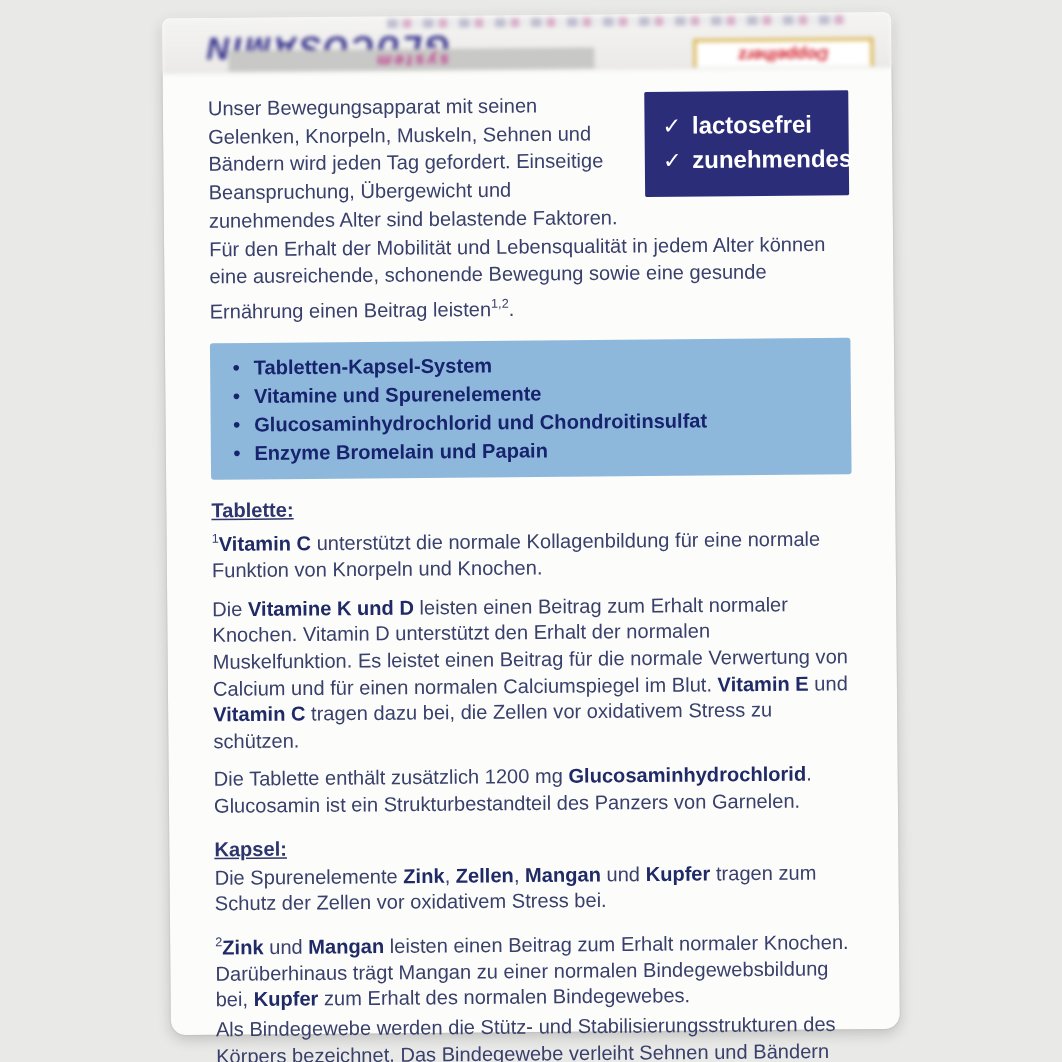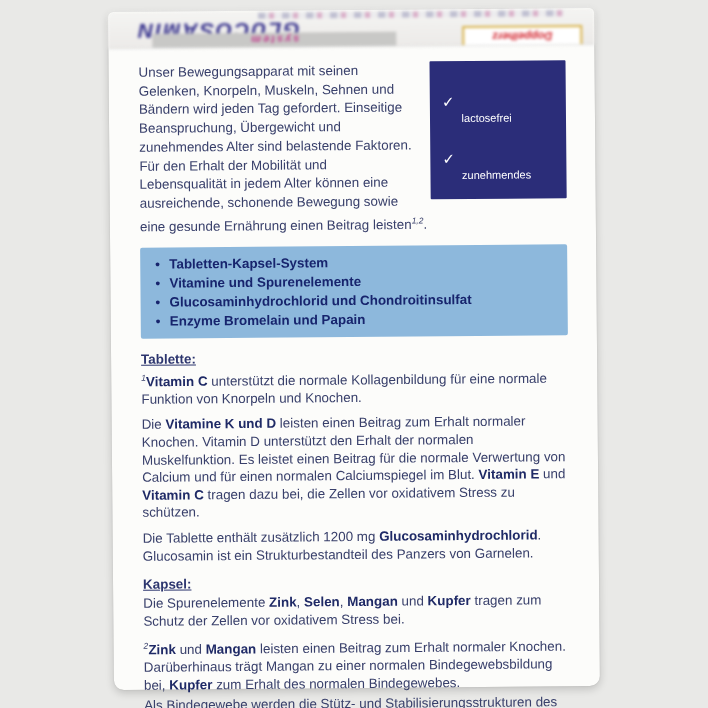--- a/index.html
+++ b/index.html
@@ -60,21 +60,21 @@
   
   .face{padding:10px 29px 12px 30px;}
 
   .badge{
     float:right;width:116px;margin:5px 0 8px 14px;
     background:#2b2d79;color:#fff;
     padding:12px 8px 12px 12px;border-radius:1px;
   }
   .badge-row{display:flex;gap:7px;align-items:center;line-height:23px;}
   .badge-check{font-size:15px;font-weight:400;}
-  .badge-label{font-size:11px;font-weight:400;margin-top:34px;}
+  .badge-label{font-size:16px;font-weight:700;}
 
   .intro{
     font-size:13.4px;line-height:18.7px;color:#39406b;margin:5px 0 0;
   }
 
   .highlights{
     clear:both;list-style:none;
     background:#8db8dc;border-radius:2px;
     margin:11px 0 13px;padding:7px 12px 8px;
   }
@@ -85,21 +85,21 @@
   .highlights li::before{
     content:"\2022";position:absolute;left:3px;top:0;color:#17246d;
   }
 
   .sec-head{
     font-size:13.4px;font-weight:700;color:#2c356e;
     text-decoration:underline;margin:12px 0 3px;
   }
   .para{font-size:13.4px;line-height:17.6px;color:#39406b;margin:0 0 8px;}
   .para .b{font-weight:700;color:#1f2a66;}
-  .para sup, .intro sup{font-size:8.5px;font-style:italic;}
+  .para sup, .intro sup{font-size:8.5px;}
 </style>
 </head>
 <body>
 
 <div class="scene">
   <div class="package">
 
     <div class="flap">
       <div class="flap-tiny"></div>
       <div class="flap-title">GLUCOSAMIN</div>
@@ -132,19 +132,19 @@
         <li>Glucosaminhydrochlorid und Chondroitinsulfat</li>
         <li>Enzyme Bromelain und Papain</li>
       </ul>
 
       <div class="sec-head">Tablette:</div>
       <p class="para"><sup>1</sup><span class="b">Vitamin C</span><span> unterstützt die normale Kollagenbildung für eine normale Funktion von Knorpeln und Knochen.</span></p>
       <p class="para"><span>Die </span><span class="b">Vitamine K und D</span><span> leisten einen Beitrag zum Erhalt normaler Knochen. Vitamin D unterstützt den Erhalt der normalen Muskelfunktion. Es leistet einen Beitrag für die normale Verwertung von Calcium und für einen normalen Calciumspiegel im Blut. </span><span class="b">Vitamin E</span><span> und </span><span class="b">Vitamin C</span><span> tragen dazu bei, die Zellen vor oxidativem Stress zu schützen.</span></p>
       <p class="para"><span>Die Tablette enthält zusätzlich 1200 mg </span><span class="b">Glucosaminhydrochlorid</span><span>. Glucosamin ist ein Strukturbestandteil des Panzers von Garnelen.</span></p>
 
       <div class="sec-head">Kapsel:</div>
-      <p class="para"><span>Die Spurenelemente </span><span class="b">Zink</span><span>, </span><span class="b">Selen</span><span>, </span><span class="b">Mangan</span><span> und </span><span class="b">Kupfer</span><span> tragen zum Schutz der Zellen vor oxidativem Stress bei.</span></p>
+      <p class="para"><span>Die Spurenelemente </span><span class="b">Zink</span><span>, </span><span class="b">Zellen</span><span>, </span><span class="b">Mangan</span><span> und </span><span class="b">Kupfer</span><span> tragen zum Schutz der Zellen vor oxidativem Stress bei.</span></p>
       <p class="para" style="margin-bottom:2px;"><sup>2</sup><span class="b">Zink</span><span> und </span><span class="b">Mangan</span><span> leisten einen Beitrag zum Erhalt normaler Knochen. Darüberhinaus trägt Mangan zu einer normalen Bindegewebsbildung bei, </span><span class="b">Kupfer</span><span> zum Erhalt des normalen Bindegewebes.</span></p>
       <p class="para"><span>Als Bindegewebe werden die Stütz- und Stabilisierungsstrukturen des Körpers bezeichnet. Das Bindegewebe verleiht Sehnen und Bändern ihre Zugkraft.</span></p>
 
     </div>
   </div>
 </div>
 
 </body></html>

